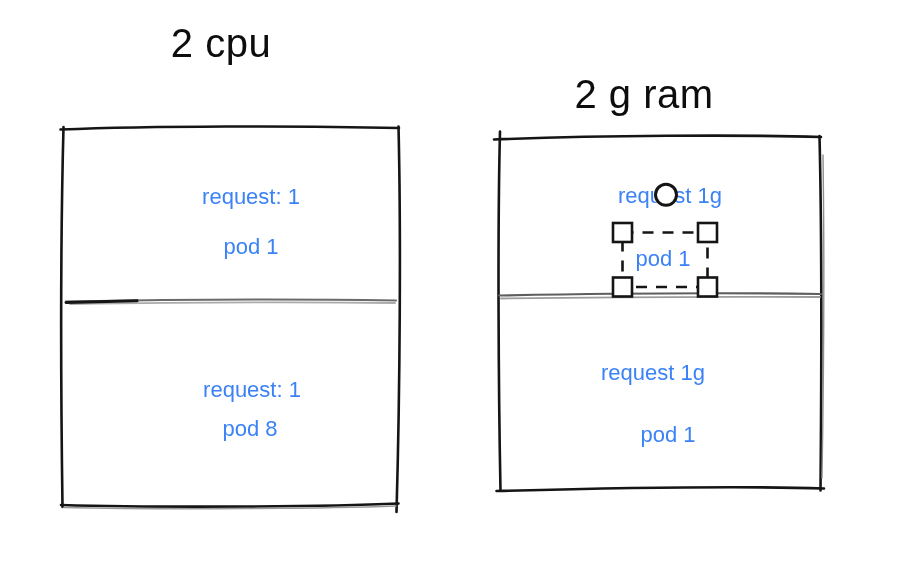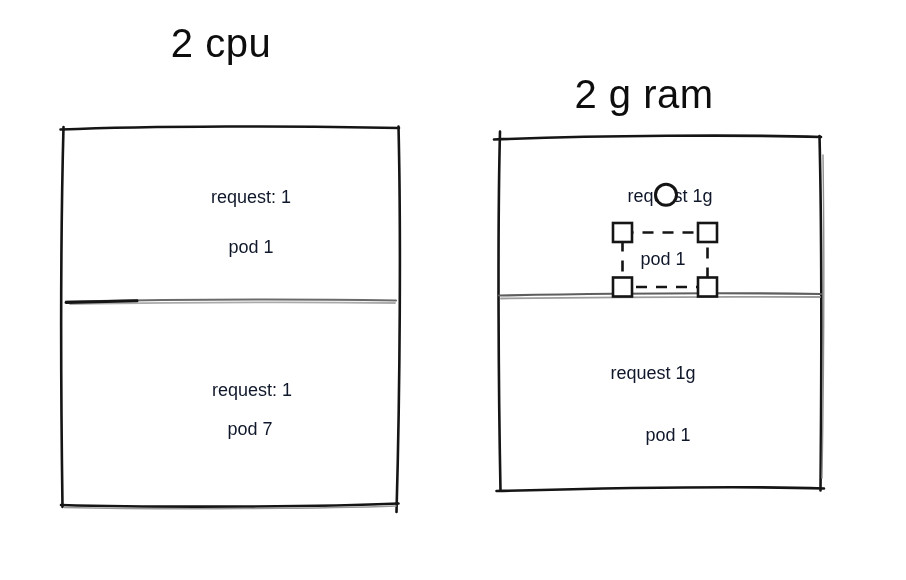--- a/index.html
+++ b/index.html
@@ -13,22 +13,22 @@
   }
   .canvas {
     position: relative;
     width: 906px;
     height: 580px;
     background: #ffffff;
   }
   .label {
     position: absolute;
     transform: translate(-50%, -50%);
-    color: #0f172a;
-    font-size: 18px;
+    color: #3b82f6;
+    font-size: 22px;
     line-height: 1;
     white-space: nowrap;
     z-index: 1;
   }
   .title {
     position: absolute;
     transform: translate(-50%, -50%);
     color: #0d0d0d;
     font-size: 40px;
     line-height: 1;
@@ -61,21 +61,21 @@
 <body>
 
 <div class="canvas">
 
   <div class="title title-left">2 cpu</div>
   <div class="title title-right">2 g ram</div>
 
   <div class="label l-top-request">request: 1</div>
   <div class="label l-top-pod">pod 1</div>
   <div class="label l-bot-request">request: 1</div>
-  <div class="label l-bot-pod">pod 7</div>
+  <div class="label l-bot-pod">pod 8</div>
 
   <div class="label r-top-request">request 1g</div>
   <div class="label r-top-pod">pod 1</div>
   <div class="label r-bot-request">request 1g</div>
   <div class="label r-bot-pod">pod 1</div>
 
   <svg class="overlay" viewBox="0 0 906 580">
     <g fill="none" stroke-linecap="round">
 
       <g stroke="#151515" stroke-width="2.6">

